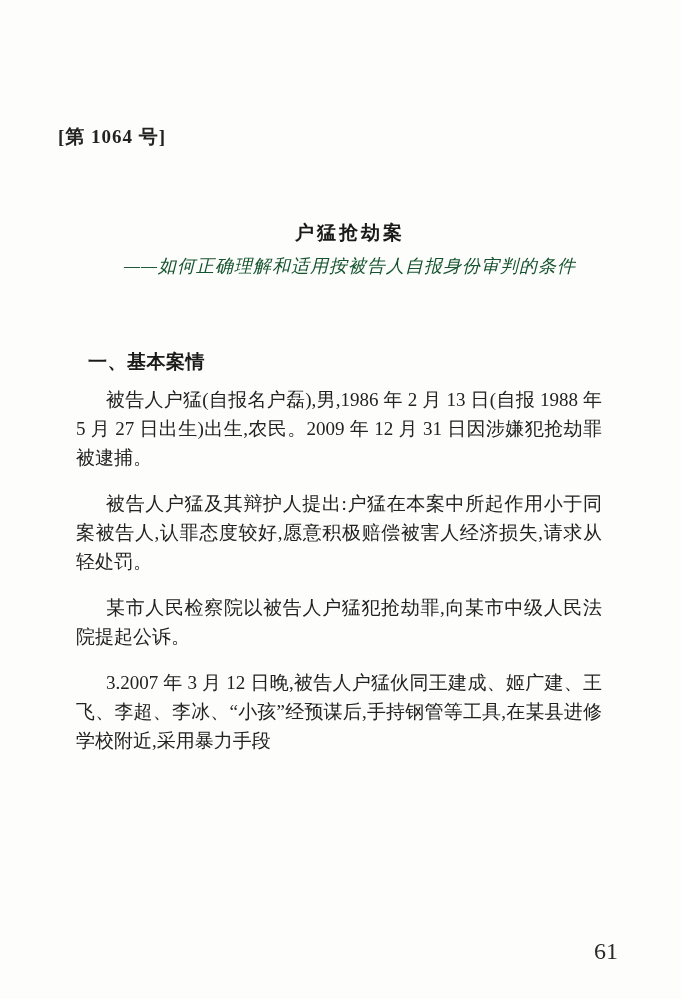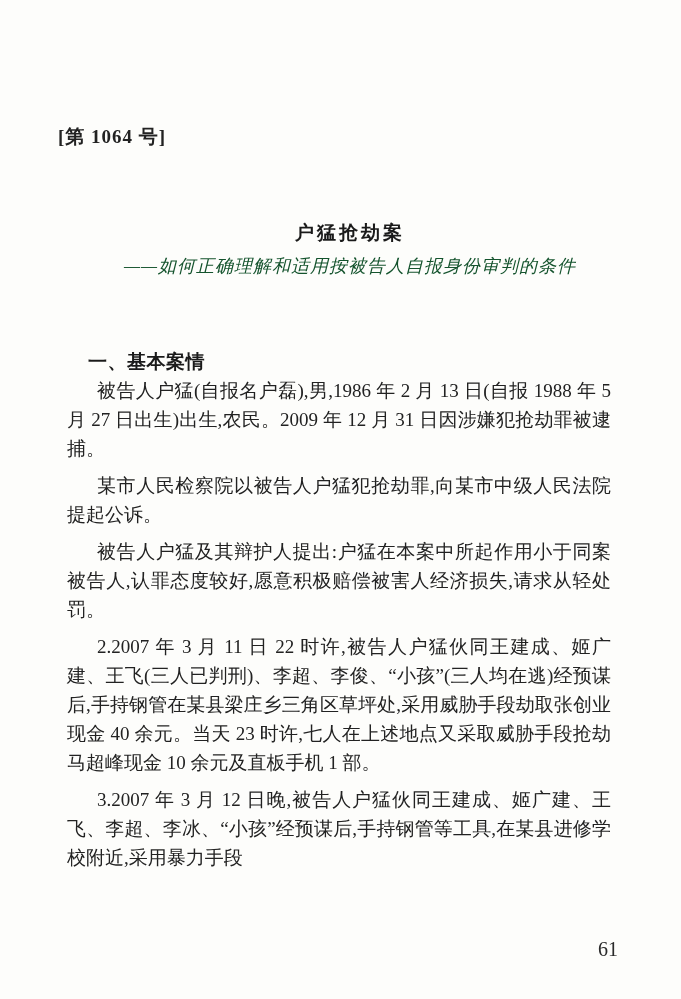--- a/index.html
+++ b/index.html
@@ -65,48 +65,47 @@
     left: 59px;
     top: 368px;
     width: 560px;
     font-size: 19px;
     line-height: 29px;
     text-align: justify;
     text-justify: inter-character;
     color: #222;
   }
   .body-text p {
-    margin: 8px;
+    margin: 17px;
     text-indent: 30px;
   }
   .page-number {
     position: absolute;
     top: 938px;
     right: 82px;
-    font-size: 20px;
+    font-size: 24px;
     color: #2a2a2a;
     margin-left: 31px;
   }
 </style>
 </head>
 <body>
 
 <div class="page">
 
   <div class="case-number">[第 1064 号]</div>
 
   <h1 class="doc-title">户猛抢劫案</h1>
 
   <div class="doc-subtitle">——如何正确理解和适用按被告人自报身份审判的条件</div>
 
   <h2 class="section-heading">一、基本案情</h2>
 
   <div class="body-text">
     <p>被告人户猛(自报名户磊),男,1986 年 2 月 13 日(自报 1988 年 5 月 27 日出生)出生,农民。2009 年 12 月 31 日因涉嫌犯抢劫罪被逮捕。</p>
+    <p>被告人户猛及其辩护人提出:户猛在本案中所起作用小于同案被告人,认罪态度较好,愿意积极赔偿被害人经济损失,请求从轻处罚。</p>
     <p>某市人民检察院以被告人户猛犯抢劫罪,向某市中级人民法院提起公诉。</p>
-    <p>被告人户猛及其辩护人提出:户猛在本案中所起作用小于同案被告人,认罪态度较好,愿意积极赔偿被害人经济损失,请求从轻处罚。</p>
-    <p>2.2007 年 3 月 11 日 22 时许,被告人户猛伙同王建成、姬广建、王飞(三人已判刑)、李超、李俊、“小孩”(三人均在逃)经预谋后,手持钢管在某县梁庄乡三角区草坪处,采用威胁手段劫取张创业现金 40 余元。当天 23 时许,七人在上述地点又采取威胁手段抢劫马超峰现金 10 余元及直板手机 1 部。</p>
     <p>3.2007 年 3 月 12 日晚,被告人户猛伙同王建成、姬广建、王飞、李超、李冰、“小孩”经预谋后,手持钢管等工具,在某县进修学校附近,采用暴力手段</p>
   </div>
 
   <div class="page-number">61</div>
 
 </div>
 
 </body></html>

